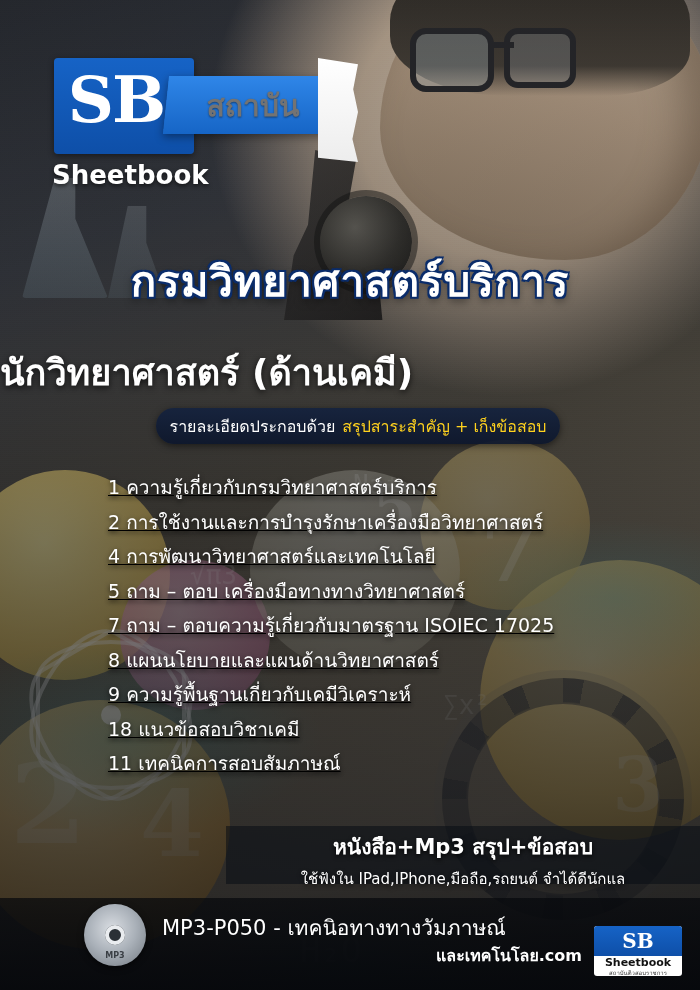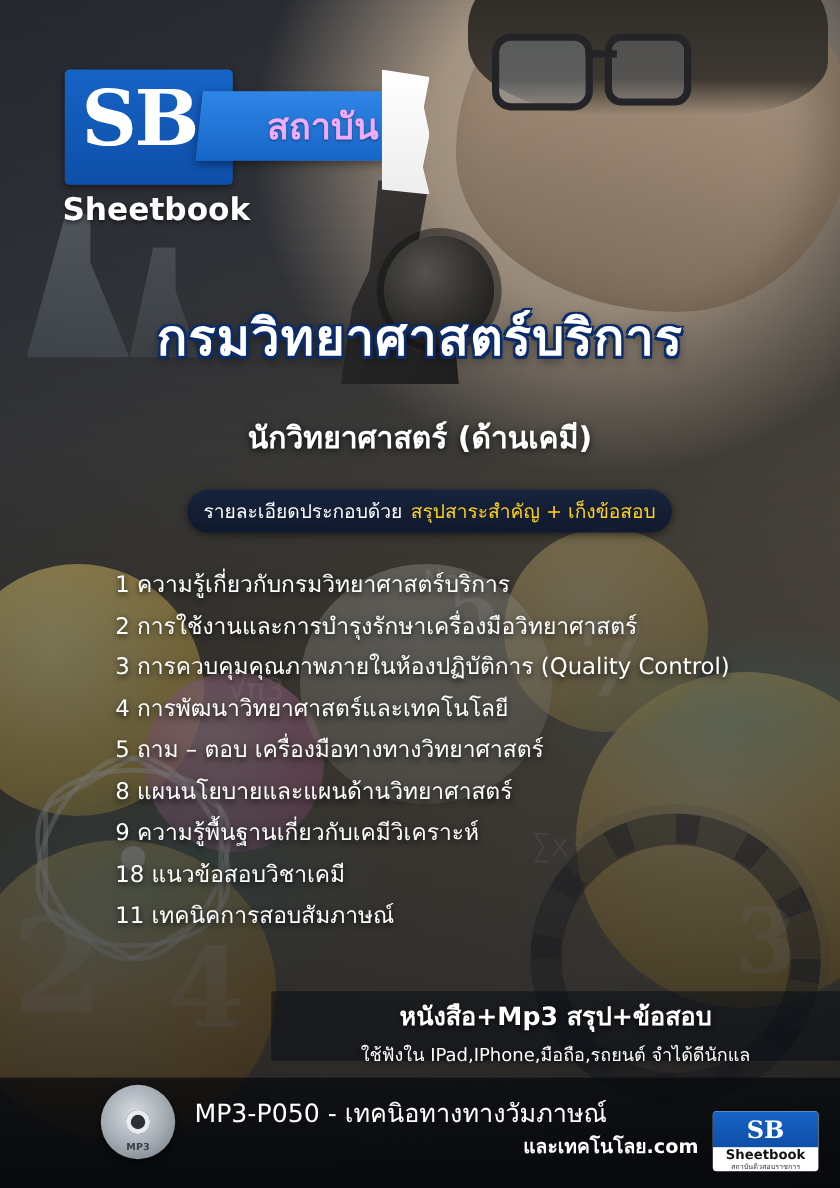--- a/index.html
+++ b/index.html
@@ -223,23 +223,23 @@
   .logo-ribbon {
     position: absolute;
     left: 120px; top: 24px;
     width: 168px; height: 58px;
     background: linear-gradient(180deg, #2f86e8 0%, #1665c6 100%);
     transform: skewX(-6deg);
     box-shadow: 0 3px 8px rgba(0,0,0,0.4);
   }
   .logo-ribbon-text {
     position: absolute;
-    left: 148px; top: 30px;
+    left: 132px; top: 30px;
     width: 150px; height: 46px;
-    color: #f0abfc;
+    color: #737373;
     font-size: 30px;
     font-weight: bold;
     display: flex; align-items: center; justify-content: center;
     text-shadow: 0 1px 2px rgba(0,0,0,0.45);
   }
   .logo-tornpaper {
     position: absolute;
     left: 272px; top: 6px;
     width: 40px; height: 104px;
     background: linear-gradient(180deg, #ffffff 0%, #ededed 100%);
@@ -268,22 +268,22 @@
       0 0 3px #0b2d6b,
       2px 2px 0 #0b2d6b,
       -2px 2px 0 #0b2d6b,
       2px -2px 0 #0b2d6b,
       -2px -2px 0 #0b2d6b,
       0 4px 10px rgba(0,0,0,0.6);
   }
   .title-sub {
     position: absolute;
     left: 0; right: 0; top: 344px;
-    text-align: center;
-    font-size: 25px;
+    text-align: left;
+    font-size: 36px;
     font-weight: bold;
     color: #ffffff;
     text-shadow: 0 2px 6px rgba(0,0,0,0.75);
   }
 
   
   .detail-bar {
     position: absolute;
     left: 156px; top: 408px;
     width: 404px; height: 36px;
@@ -292,22 +292,23 @@
     display: flex; align-items: center; justify-content: center;
     gap: 7px;
     box-shadow: 0 2px 7px rgba(0,0,0,0.5);
   }
   .detail-label { color: #ffffff; font-size: 16px; }
   .detail-hi { color: #ffd21e; font-size: 16px; font-weight: normal; }
 
   
   .toc {
     position: absolute;
-    left: 96px; top: 478px;
+    left: 108px; top: 478px;
     width: 520px;
+    text-decoration: underline;
   }
   .toc-item {
     color: #ffffff;
     font-size: 19px;
     line-height: 1;
     margin-bottom: 15.5px;
     text-shadow: 0 2px 5px rgba(0,0,0,0.8);
     white-space: nowrap;
   }
 
@@ -465,23 +466,23 @@
   <div class="title-sub">นักวิทยาศาสตร์ (ด้านเคมี)</div>
 
   <div class="detail-bar">
     <span class="detail-label">รายละเอียดประกอบด้วย</span>
     <span class="detail-hi">สรุปสาระสำคัญ + เก็งข้อสอบ</span>
   </div>
 
   <div class="toc">
     <div class="toc-item">1 ความรู้เกี่ยวกับกรมวิทยาศาสตร์บริการ</div>
     <div class="toc-item">2 การใช้งานและการบำรุงรักษาเครื่องมือวิทยาศาสตร์</div>
-    <div class="toc-item">3 การควบคุมคุณภาพภายในห้องปฏิบัติการ (Quality Control)</div>
     <div class="toc-item">4 การพัฒนาวิทยาศาสตร์และเทคโนโลยี</div>
     <div class="toc-item">5 ถาม – ตอบ เครื่องมือทางทางวิทยาศาสตร์</div>
+    <div class="toc-item">7 ถาม – ตอบความรู้เกี่ยวกับมาตรฐาน ISOIEC 17025</div>
     <div class="toc-item">8 แผนนโยบายและแผนด้านวิทยาศาสตร์</div>
     <div class="toc-item">9 ความรู้พื้นฐานเกี่ยวกับเคมีวิเคราะห์</div>
     <div class="toc-item">18 แนวข้อสอบวิชาเคมี</div>
     <div class="toc-item">11 เทคนิคการสอบสัมภาษณ์</div>
   </div>
 
   <div class="promo">
     <div class="promo-1">หนังสือ+Mp3 สรุป+ข้อสอบ</div>
     <div class="promo-2">ใช้ฟังใน IPad,IPhone,มือถือ,รถยนต์ จำได้ดีนักแล</div>
   </div>

